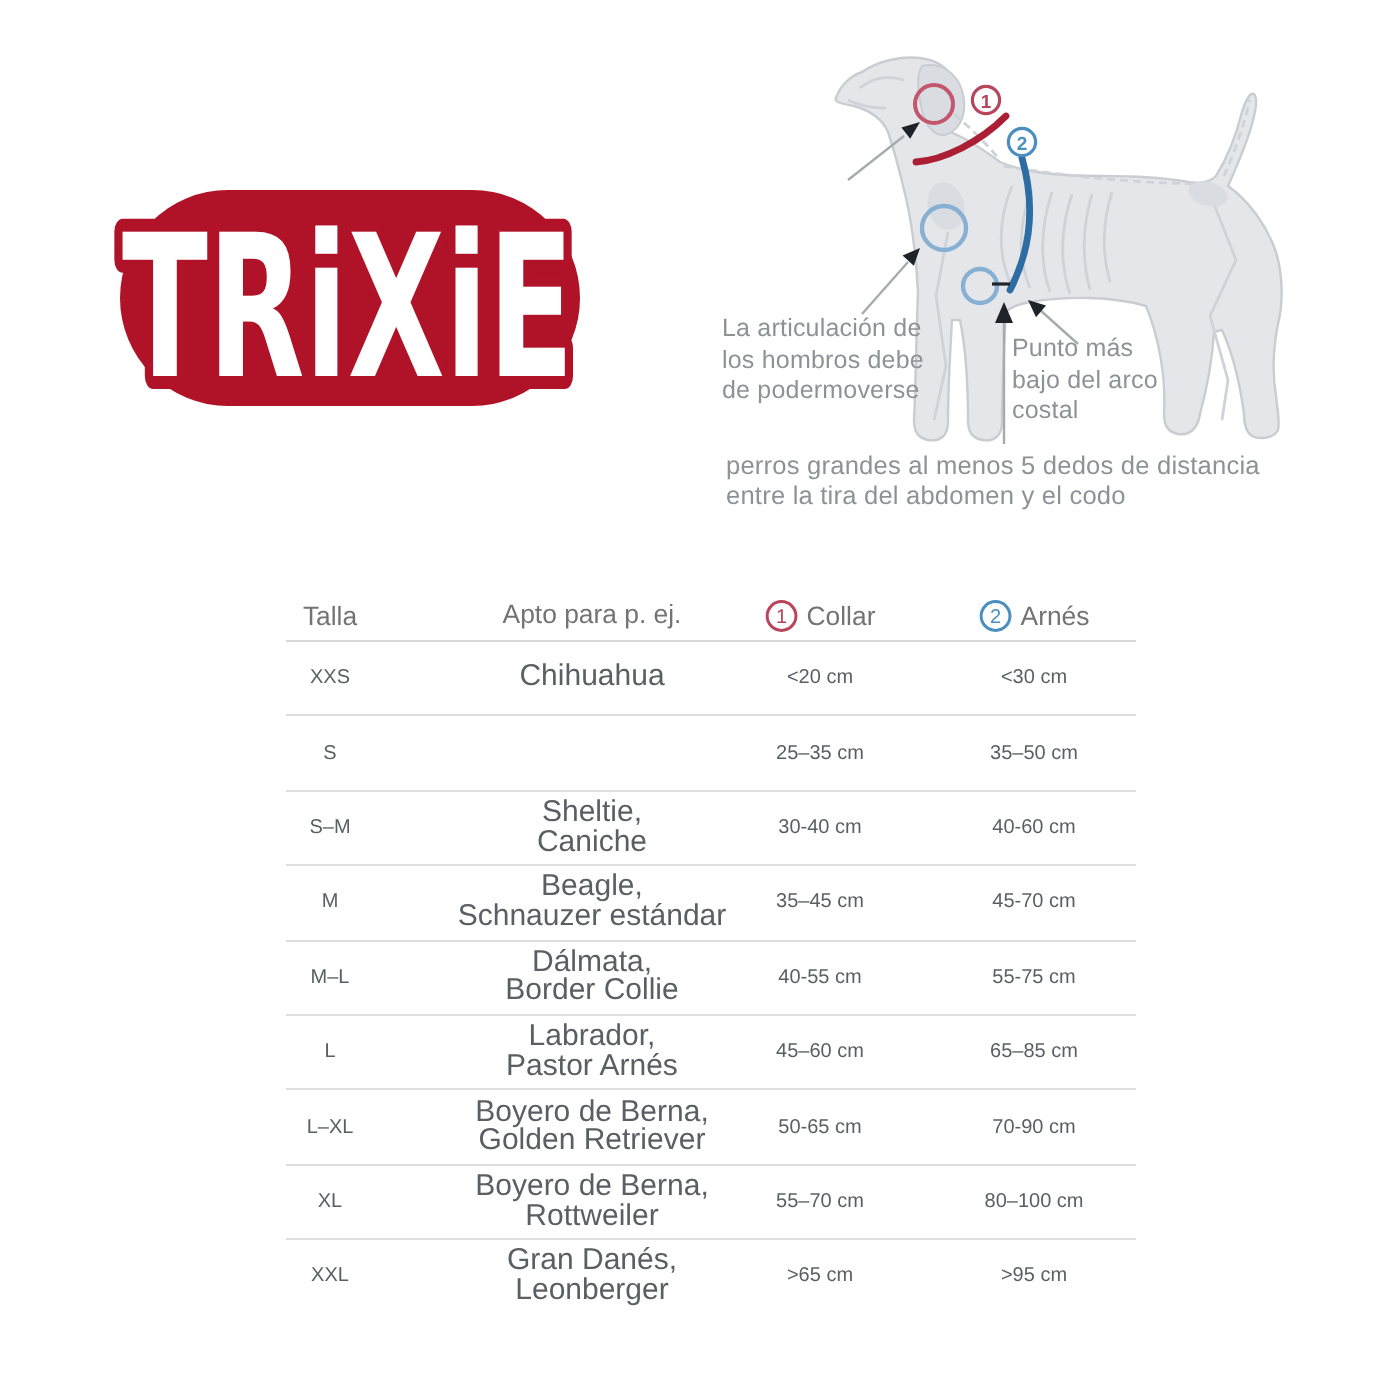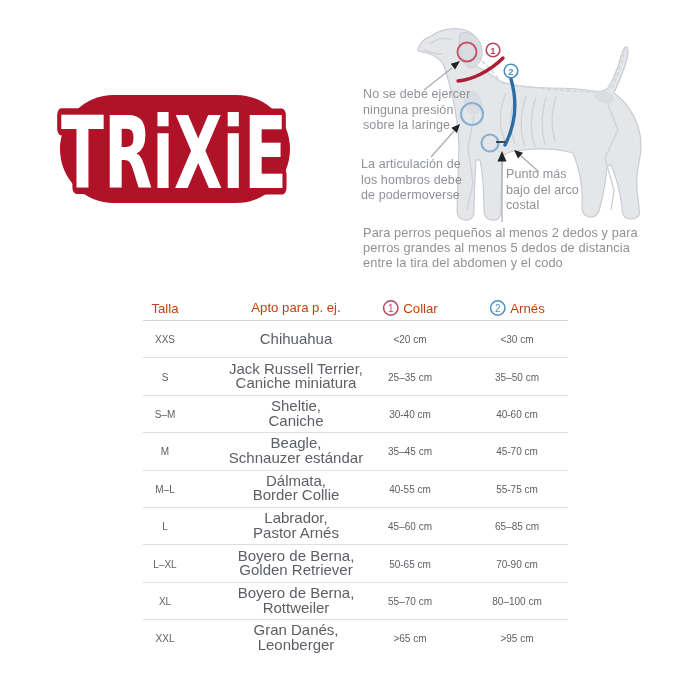--- a/index.html
+++ b/index.html
@@ -22,21 +22,21 @@
   .t-row{position:relative;height:36.4px;border-bottom:1px solid #dcdee0;}
   .t-row:last-child{border-bottom:none;}
   .cell{
     position:absolute;top:50%;transform:translate(-50%,-50%);
     white-space:nowrap;font-size:10px;text-align:center;
   }
   .col-size{left:22px;}
   .col-breed{left:153px;font-size:15px;line-height:14.6px;}
   .col-collar{left:267px;}
   .col-harness{left:374px;}
-  .hdr{font-size:13.2px;color:#c2410c;}
+  .hdr{font-size:13.2px;color:#737373;}
   .hdr-group{display:flex;align-items:center;gap:4px;}
   .marker-svg{width:17px;height:17px;display:block;}
 </style>
 </head>
 <body>
 
 <div class="canvas">
 
   <svg class="logo" viewBox="0 0 240 116" aria-hidden="true">
     <rect x="5" y="3" width="230" height="108" rx="54" fill="#b01228"></rect>
@@ -105,37 +105,31 @@
     </g>
     <g fill="#1f2327" stroke="none">
       <polygon points="460,61 455.1,69.4 450.7,63.8"></polygon>
       <polygon points="460,124 456.9,132.9 451.3,127.7"></polygon>
       <polygon points="514,150 523,152.8 518,158.6"></polygon>
       <polygon points="502,151 497.5,161.5 506.5,161.5"></polygon>
     </g>
     <path d="M 496 142 L 505 142" stroke="#1f2327" stroke-width="1.6"></path>
   </svg>
 
-  <div class="note note-laringe">
-    <div>No se debe ejercer</div>
-    <div>ninguna presión</div>
-    <div>sobre la laringe</div>
-  </div>
   <div class="note note-costal">
     <div>Punto más</div>
     <div>bajo del arco</div>
     <div>costal</div>
   </div>
   <div class="note note-hombros">
     <div>La articulación de</div>
     <div>los hombros debe</div>
     <div>de podermoverse</div>
   </div>
   <div class="note note-dedos">
-    <div>Para perros pequeños al menos 2 dedos y para</div>
     <div>perros grandes al menos 5 dedos de distancia</div>
     <div>entre la tira del abdomen y el codo</div>
   </div>
 
   <div class="size-table">
     <div class="t-head">
       <span class="cell col-size hdr">Talla</span>
       <span class="cell col-breed hdr">Apto para p. ej.</span>
       <span class="cell col-collar hdr hdr-group">
         <svg class="marker-svg" viewBox="0 0 17 17">
@@ -156,24 +150,20 @@
         <div class="t-row">
       <span class="cell col-size">XXS</span>
       <span class="cell col-breed">
             <div>Chihuahua</div>
           </span>
       <span class="cell col-collar">&lt;20 cm</span>
       <span class="cell col-harness">&lt;30 cm</span>
     </div>
         <div class="t-row">
       <span class="cell col-size">S</span>
-      <span class="cell col-breed">
-            <div>Jack Russell Terrier,</div>
-            <div>Caniche miniatura</div>
-          </span>
       <span class="cell col-collar">25–35 cm</span>
       <span class="cell col-harness">35–50 cm</span>
     </div>
         <div class="t-row">
       <span class="cell col-size">S–M</span>
       <span class="cell col-breed">
             <div>Sheltie,</div>
             <div>Caniche</div>
           </span>
       <span class="cell col-collar">30-40 cm</span>

